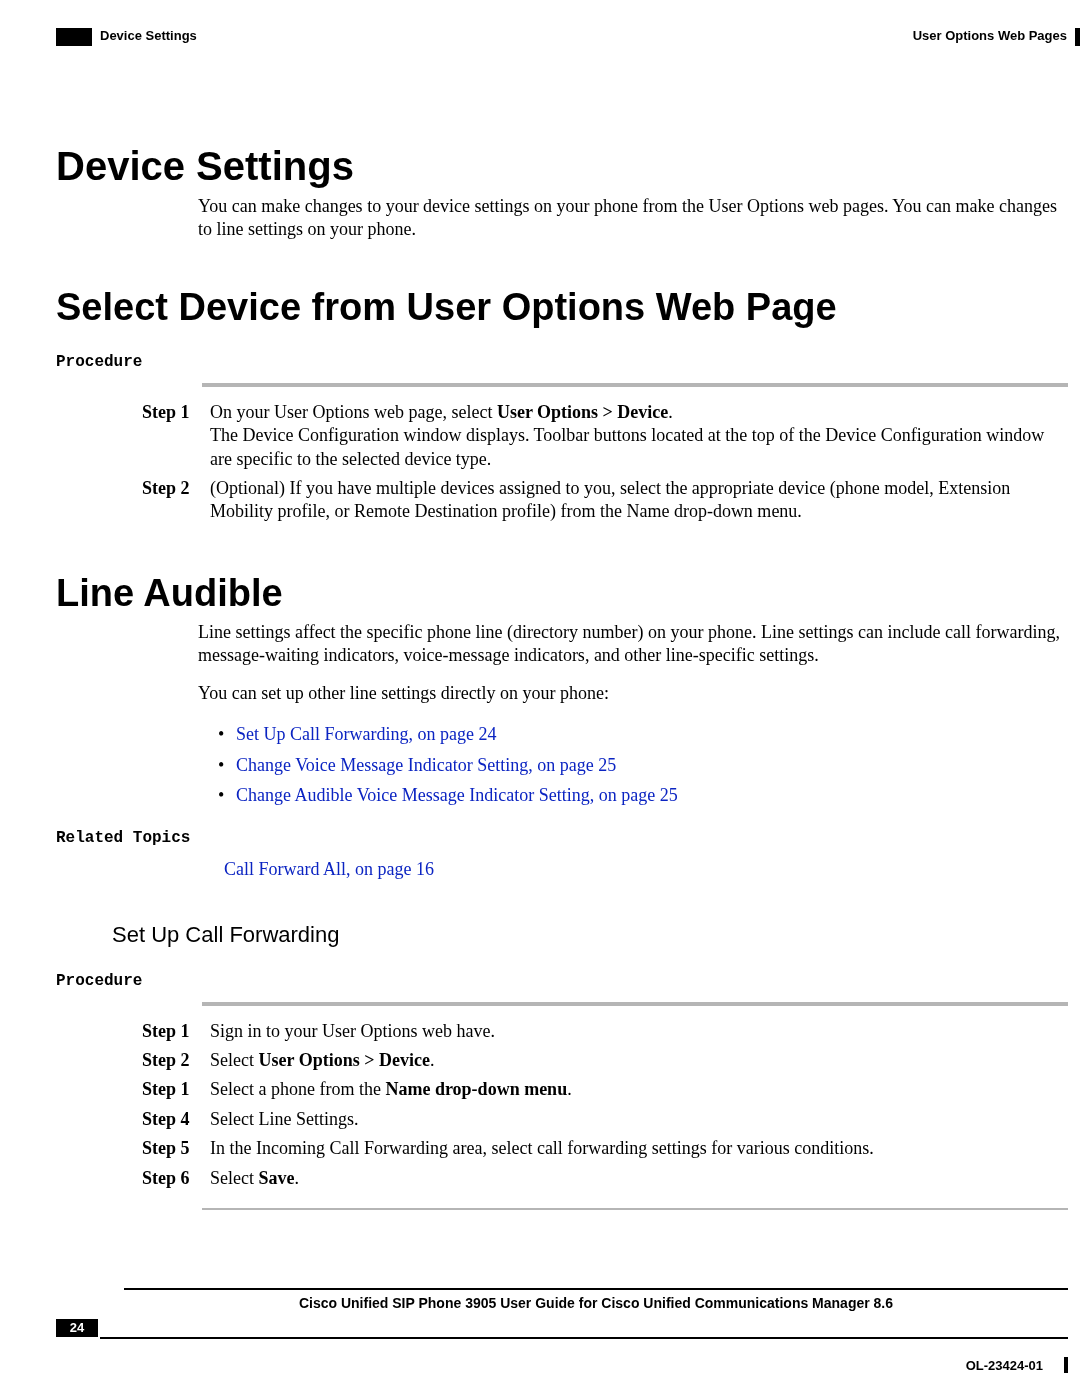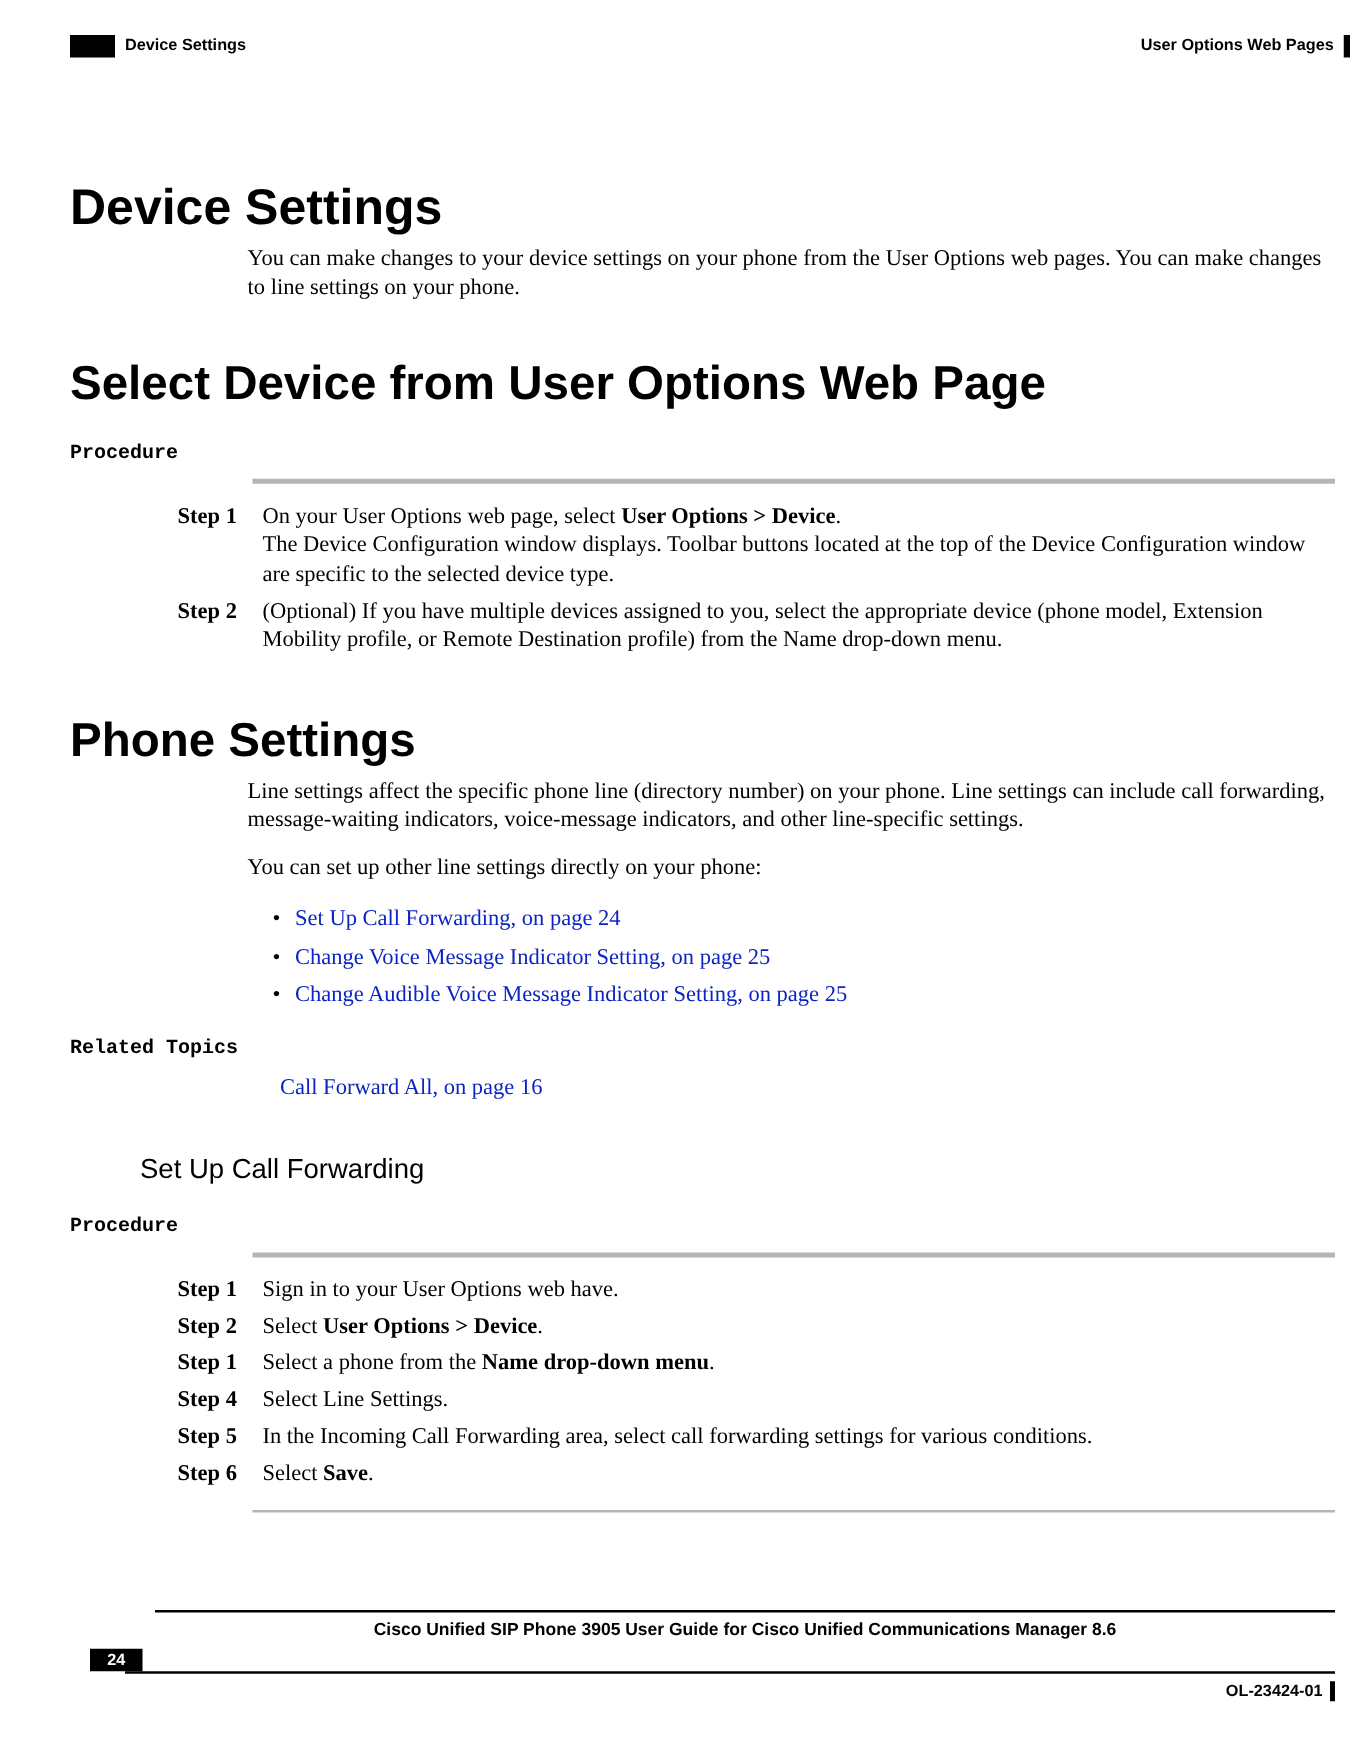--- a/index.html
+++ b/index.html
@@ -188,21 +188,21 @@
     position: relative;
     height: 20px;
   }
   .footer-row2 {
     position: relative;
     height: 20px;
     margin-top: 2px;
   }
   .footer-page-box {
     position: absolute;
-    left: 16px;
+    left: 0;
     top: 0;
     width: 42px;
     height: 18px;
     background: #000;
     color: #fff;
     font-family: Arial, Helvetica, sans-serif;
     font-weight: bold;
     font-size: 13px;
     text-align: center;
     line-height: 18px;
@@ -211,24 +211,24 @@
     position: absolute;
     left: 44px;
     top: 0;
     width: 968px;
     height: 18px;
     border-bottom: 2px solid #000;
   }
   .footer-right-group {
     position: absolute;
     right: 0;
-    top: 4px;
+    top: 16px;
     display: flex;
-    align-items: flex-start;
-    gap: 6px;
+    align-items: center;
+    gap: 21px;
   }
   .footer-docid {
     font-family: Arial, Helvetica, sans-serif;
     font-weight: bold;
     font-size: 13px;
   }
   .footer-vbar {
     width: 4px;
     height: 16px;
     background: #000;
@@ -280,21 +280,21 @@
         <td class="label">Step 2</td>
         <td>
           <span>(Optional) If you have multiple devices assigned to you, select the appropriate device (phone model, Extension Mobility profile, or Remote Destination profile) from the Name drop-down menu.</span>
         </td>
       </tr>
     </tbody>
       </table>
 
     <div class="section-gap-lg"></div>
 
-    <h2 class="section">Phone Settings</h2>
+    <h2 class="section">Line Audible</h2>
     <p class="bodytext indent1">Line settings affect the specific phone line (directory number) on your phone. Line settings can include call forwarding, message-waiting indicators, voice-message indicators, and other line-specific settings.</p>
     <p class="bodytext indent1">You can set up other line settings directly on your phone:</p>
 
     <div class="bullets">
       <div class="row">
         <span class="bul">•</span>
         <span class="link">Set Up Call Forwarding,  on page 24</span>
       </div>
       <div class="row">
         <span class="bul">•</span>

